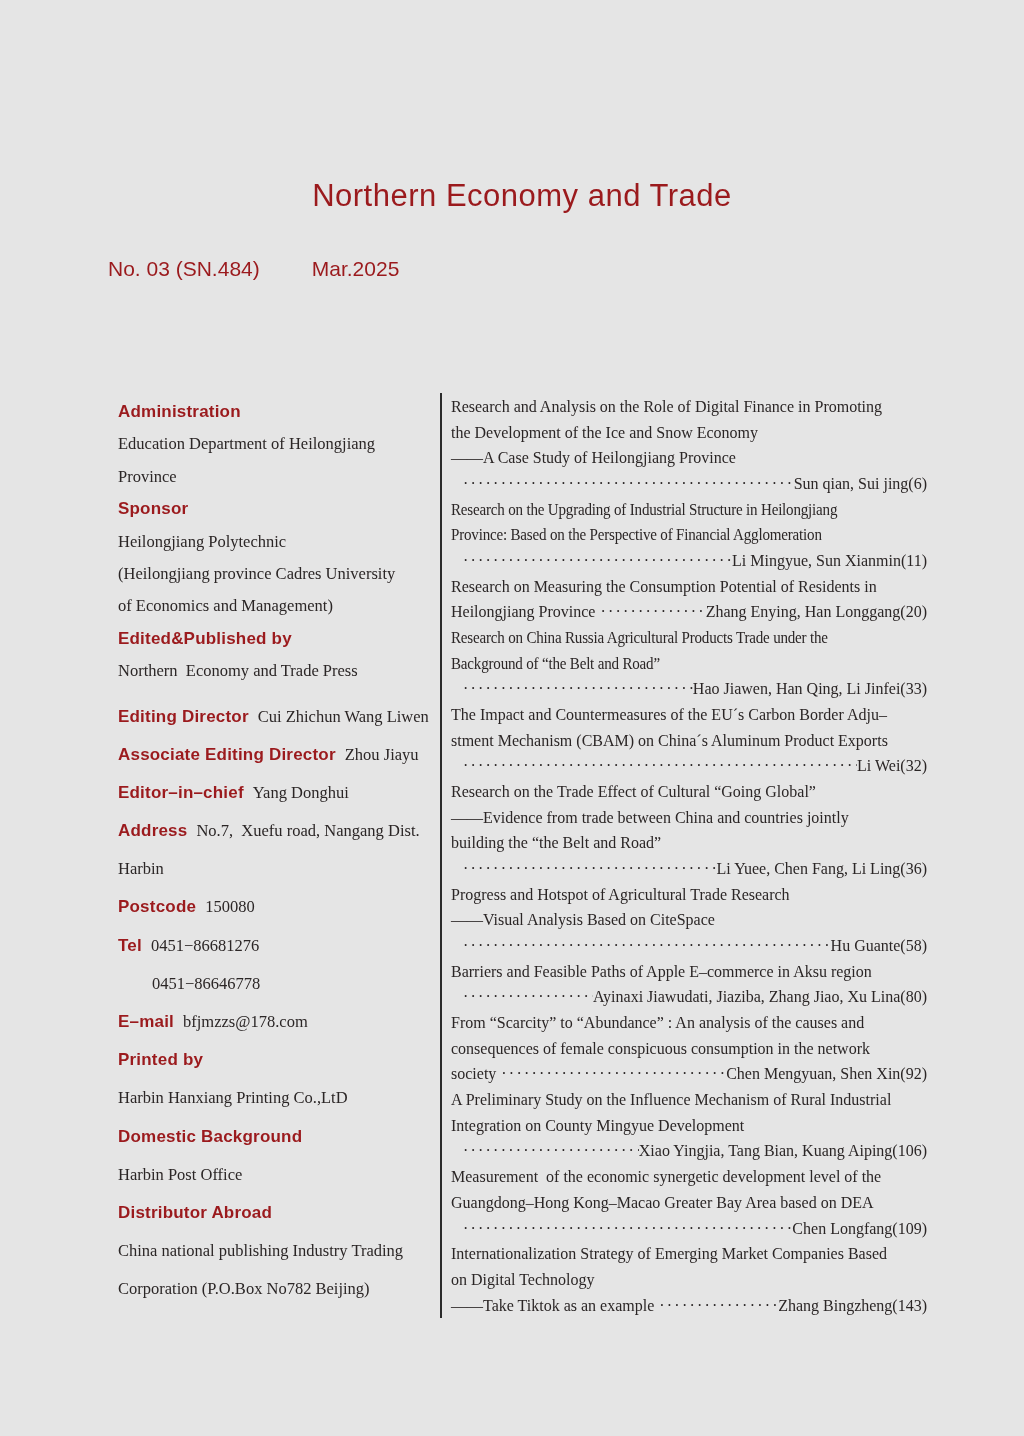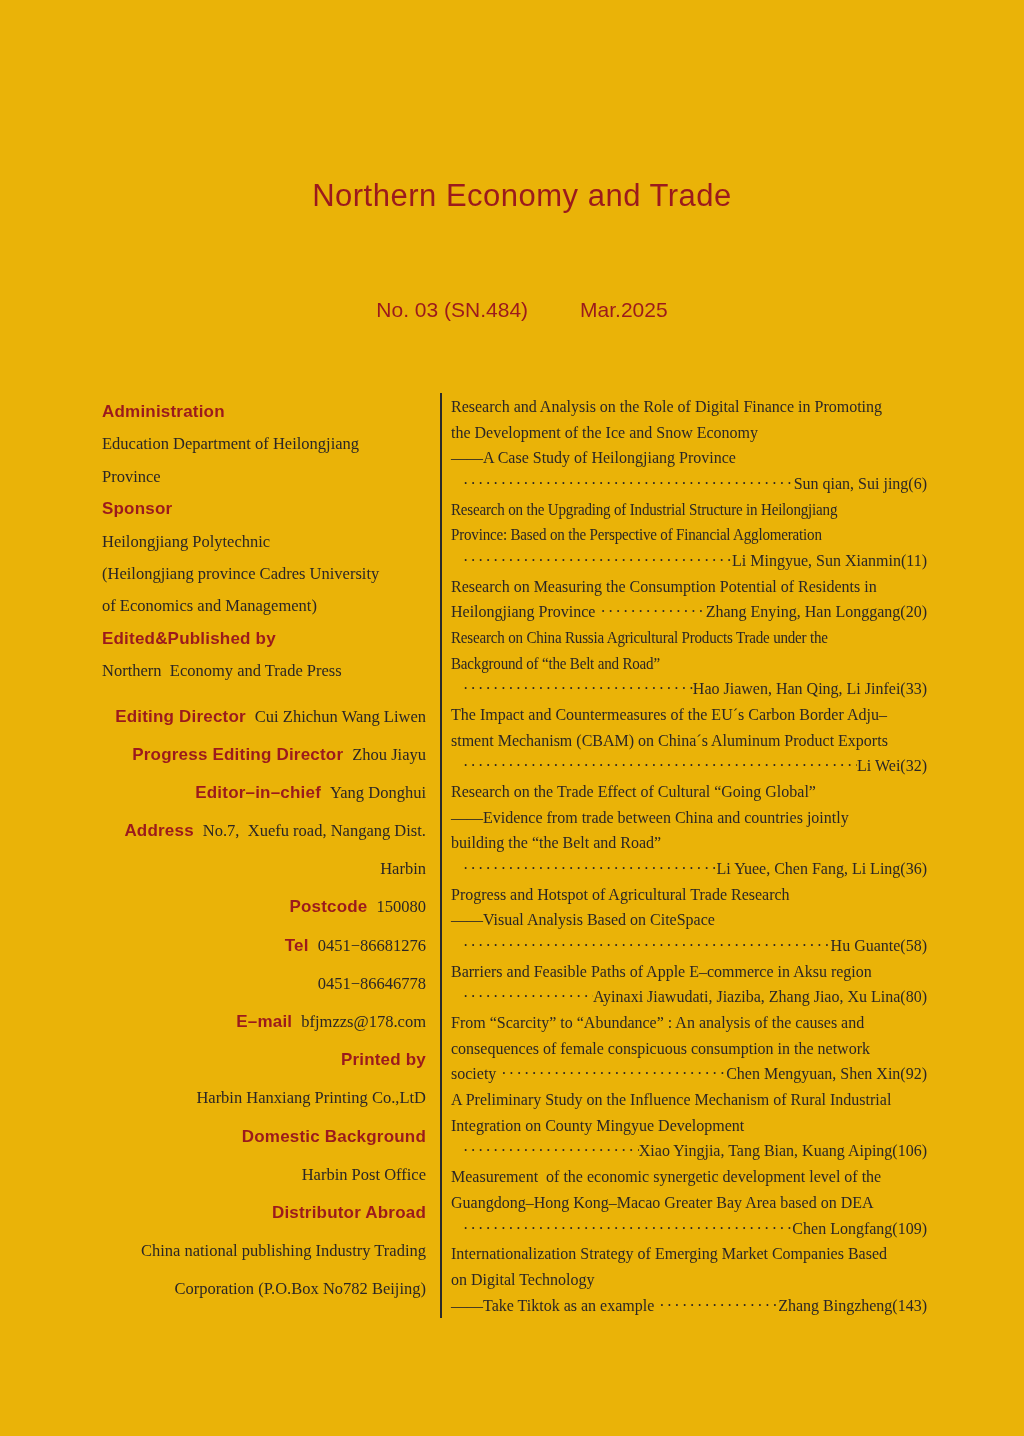--- a/index.html
+++ b/index.html
@@ -1,32 +1,32 @@
 <!DOCTYPE html>
 <html style="--accent: #9b1a1d; --ink: #2b2626; --divider: #2b2b2b;"><head>
 <meta charset="utf-8">
 <style>
   html,body{margin:0;padding:0;background:#ffffff;}
-  .page{position:relative;width:1024px;height:1436px;background:#eab308;overflow:hidden;
+  .page{position:relative;width:1024px;height:1436px;background:#e5e5e5;overflow:hidden;
         font-family:"Liberation Serif",serif;}
 
   
   .journal-title{position:absolute;left:108px;top:178px;width:828px;text-align:center;
     font-family:"Liberation Sans",sans-serif;font-size:31px;font-weight:400;
     color:var(--accent,#9b1a1d);letter-spacing:0.5px;}
-  .issue-line{position:absolute;left:108px;top:257px;width:828px;text-align:center;
+  .issue-line{position:absolute;left:108px;top:257px;width:828px;text-align:left;
     font-family:"Liberation Sans",sans-serif;font-size:21px;font-weight:400;
-    color:var(--accent,#9b1a1d);margin-top:41px;}
+    color:var(--accent,#9b1a1d);}
   .issue-line .date{margin-left:52px;}
 
   
-  .masthead{position:absolute;left:102px;top:396px;width:324px;}
+  .masthead{position:absolute;left:118px;top:396px;width:324px;}
   .m-line{white-space:pre;color:var(--ink,#2b2626);font-size:16.5px;}
   .m-line.sec1{height:32.4px;line-height:32.4px;}
-  .m-line.sec2{height:38.2px;line-height:38.2px;text-align:right;}
+  .m-line.sec2{height:38.2px;line-height:38.2px;}
   .m-line.gap{margin-top:10px;}
   .m-line.indent{padding-left:34px;}
   .m-label{font-family:"Liberation Sans",sans-serif;font-weight:700;font-size:17px;
     color:var(--accent,#9b1a1d);letter-spacing:0.2px;}
   .m-text{font-family:"Liberation Serif",serif;}
   .m-text.ml{margin-left:9px;}
 
   
   .divider{position:absolute;left:440px;top:393px;width:2px;height:925px;
     background:var(--divider,#2b2b2b);}
@@ -57,21 +57,21 @@
       <div class="m-line sec1"><span class="m-label">Administration</span></div>
       <div class="m-line sec1"><span class="m-text">Education Department of Heilongjiang</span></div>
       <div class="m-line sec1"><span class="m-text">Province</span></div>
       <div class="m-line sec1"><span class="m-label">Sponsor</span></div>
       <div class="m-line sec1"><span class="m-text">Heilongjiang Polytechnic</span></div>
       <div class="m-line sec1"><span class="m-text">(Heilongjiang province Cadres University</span></div>
       <div class="m-line sec1"><span class="m-text">of Economics and Management)</span></div>
       <div class="m-line sec1"><span class="m-label">Edited&amp;Published by</span></div>
       <div class="m-line sec1"><span class="m-text">Northern  Economy and Trade Press</span></div>
       <div class="m-line sec2 gap"><span class="m-label">Editing Director</span><span class="m-text ml">Cui Zhichun Wang Liwen</span></div>
-      <div class="m-line sec2"><span class="m-label">Progress Editing Director</span><span class="m-text ml">Zhou Jiayu</span></div>
+      <div class="m-line sec2"><span class="m-label">Associate Editing Director</span><span class="m-text ml">Zhou Jiayu</span></div>
       <div class="m-line sec2"><span class="m-label">Editor–in–chief</span><span class="m-text ml">Yang Donghui</span></div>
       <div class="m-line sec2"><span class="m-label">Address</span><span class="m-text ml">No.7,  Xuefu road, Nangang Dist.</span></div>
       <div class="m-line sec2"><span class="m-text">Harbin</span></div>
       <div class="m-line sec2"><span class="m-label">Postcode</span><span class="m-text ml">150080</span></div>
       <div class="m-line sec2"><span class="m-label">Tel</span><span class="m-text ml">0451−86681276</span></div>
       <div class="m-line sec2 indent"><span class="m-text">0451−86646778</span></div>
       <div class="m-line sec2"><span class="m-label">E–mail</span><span class="m-text ml">bfjmzzs@178.com</span></div>
       <div class="m-line sec2"><span class="m-label">Printed by</span></div>
       <div class="m-line sec2"><span class="m-text">Harbin Hanxiang Printing Co.,LtD</span></div>
       <div class="m-line sec2"><span class="m-label">Domestic Background</span></div>

